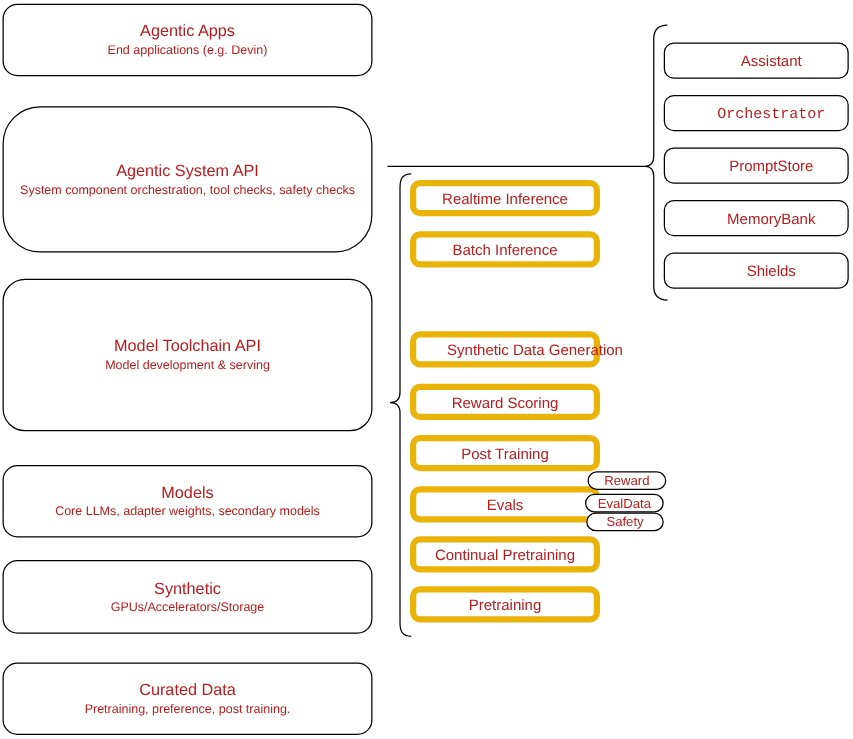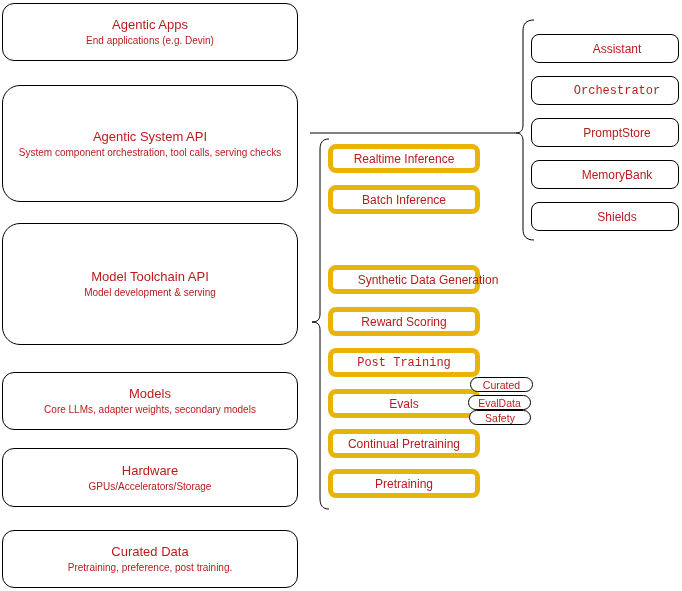--- a/index.html
+++ b/index.html
@@ -104,72 +104,72 @@
     <path d="M534 20 C526 20 523 24 523 31 L523 125 C523 130 521 133 516 133 C521 133 523 136 523 141 L523 229 C523 236 526 240 534 240"></path>
 
     <path d="M329 139 C322 139 320 143 320 150 L320 314 C320 319 318 322 312 322 C318 322 320 325 320 330 L320 498 C320 505 322 509 329 509"></path>
   </svg>
 
   <div class="lbox" style="top:3px;height:58px;border-radius:12px;">
     <div class="t">Agentic Apps</div>
     <div class="s">End applications (e.g. Devin)</div>
   </div>
 
-  <div class="lbox" style="top:85px;height:117px;border-radius:18px;">
+  <div class="lbox" style="top:85px;height:117px;border-radius:30px;">
     <div class="t">Agentic System API</div>
-    <div class="s">System component orchestration, tool calls, serving checks</div>
+    <div class="s">System component orchestration, tool checks, safety checks</div>
   </div>
 
   <div class="lbox" style="top:223px;height:122px;border-radius:18px;">
     <div class="t">Model Toolchain API</div>
     <div class="s">Model development &amp; serving</div>
   </div>
 
   <div class="lbox" style="top:372px;height:58px;border-radius:12px;">
     <div class="t">Models</div>
     <div class="s">Core LLMs, adapter weights, secondary models</div>
   </div>
 
   <div class="lbox" style="top:448px;height:59px;border-radius:12px;">
-    <div class="t">Hardware</div>
+    <div class="t">Synthetic</div>
     <div class="s">GPUs/Accelerators/Storage</div>
   </div>
 
   <div class="lbox" style="top:530px;height:58px;border-radius:12px;">
     <div class="t">Curated Data</div>
     <div class="s">Pretraining, preference, post training.</div>
   </div>
 
   <div class="mbox" style="top:144px;">
     <span>Realtime Inference</span>
   </div>
   <div class="mbox" style="top:185px;">
     <span>Batch Inference</span>
   </div>
   <div class="mbox" style="top:265px;padding-left:48px;">
     <span>Synthetic Data Generation</span>
   </div>
   <div class="mbox" style="top:307px;">
     <span>Reward Scoring</span>
   </div>
-  <div class="mbox" style="top:348px;font-family:Liberation Mono, monospace;">
+  <div class="mbox" style="top:348px;">
     <span>Post Training</span>
   </div>
   <div class="mbox" style="top:389px;">
     <span>Evals</span>
   </div>
   <div class="mbox" style="top:429px;">
     <span>Continual Pretraining</span>
   </div>
   <div class="mbox" style="top:469px;">
     <span>Pretraining</span>
   </div>
 
   <div class="pill" style="left:470px;top:377px;width:63px;">
-    <span>Curated</span>
+    <span>Reward</span>
   </div>
   <div class="pill" style="left:468px;top:395px;width:63px;">
     <span>EvalData</span>
   </div>
   <div class="pill" style="left:469px;top:410px;width:62px;">
     <span>Safety</span>
   </div>
 
   <div class="rbox" style="top:34px;">
     <span>Assistant</span>

